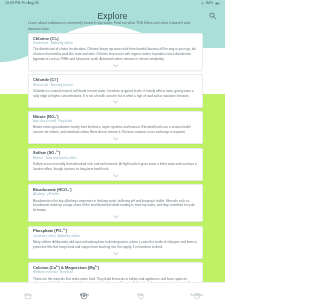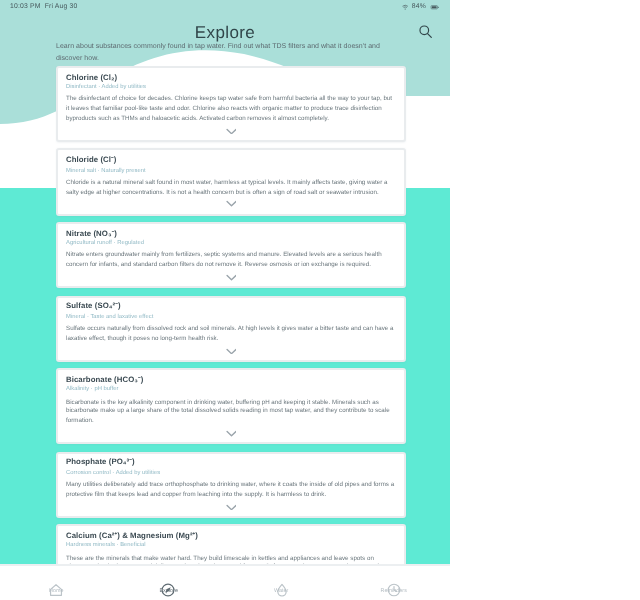--- a/index.html
+++ b/index.html
@@ -3,21 +3,21 @@
 <meta charset="utf-8">
 <style>
   * { margin:0; padding:0; box-sizing:border-box; }
   html,body { width:225px; height:300px; overflow:hidden; }
   body {
     font-family:"Liberation Sans", sans-serif;
     background:#ffffff;
     color:#2f3640;
     -webkit-font-smoothing:antialiased;
   }
-  #app { position:relative; width:225px; height:300px; overflow:hidden; background:#5eead4; }
+  #app { position:relative; width:225px; height:300px; overflow:hidden; background:#bef264; }
 
   
   .teal-bg {
     position:absolute; left:0; top:0; width:225px; height:92px;
     background:#aadfd9;
   }
   .wave {
     position:absolute; left:0; top:18px; width:225px; height:76px;
   }
 

